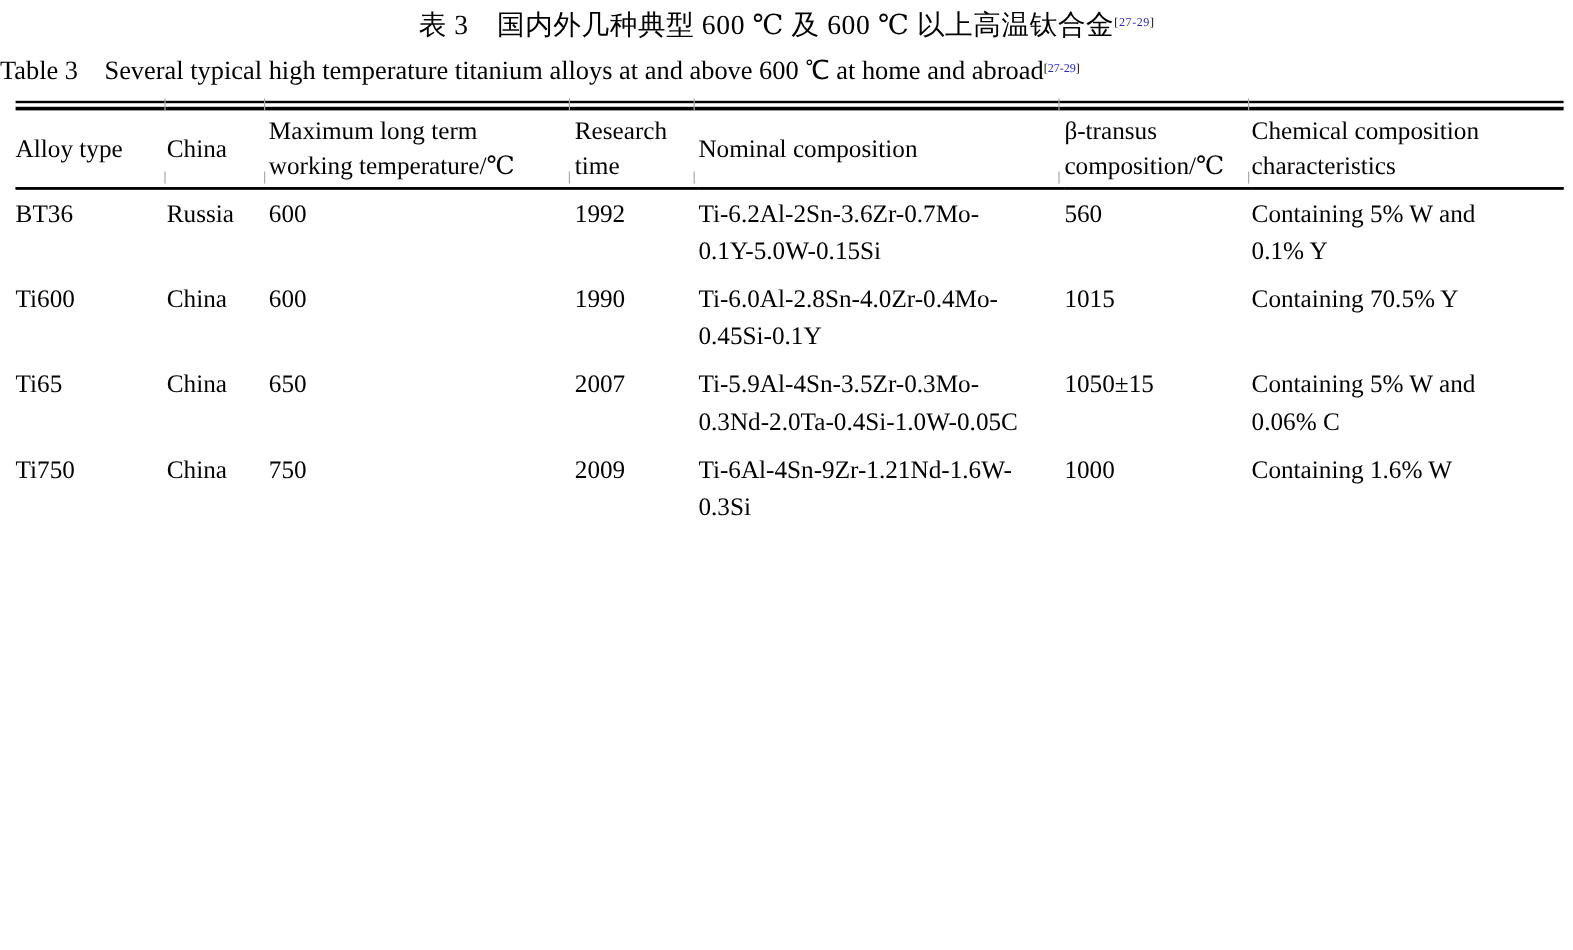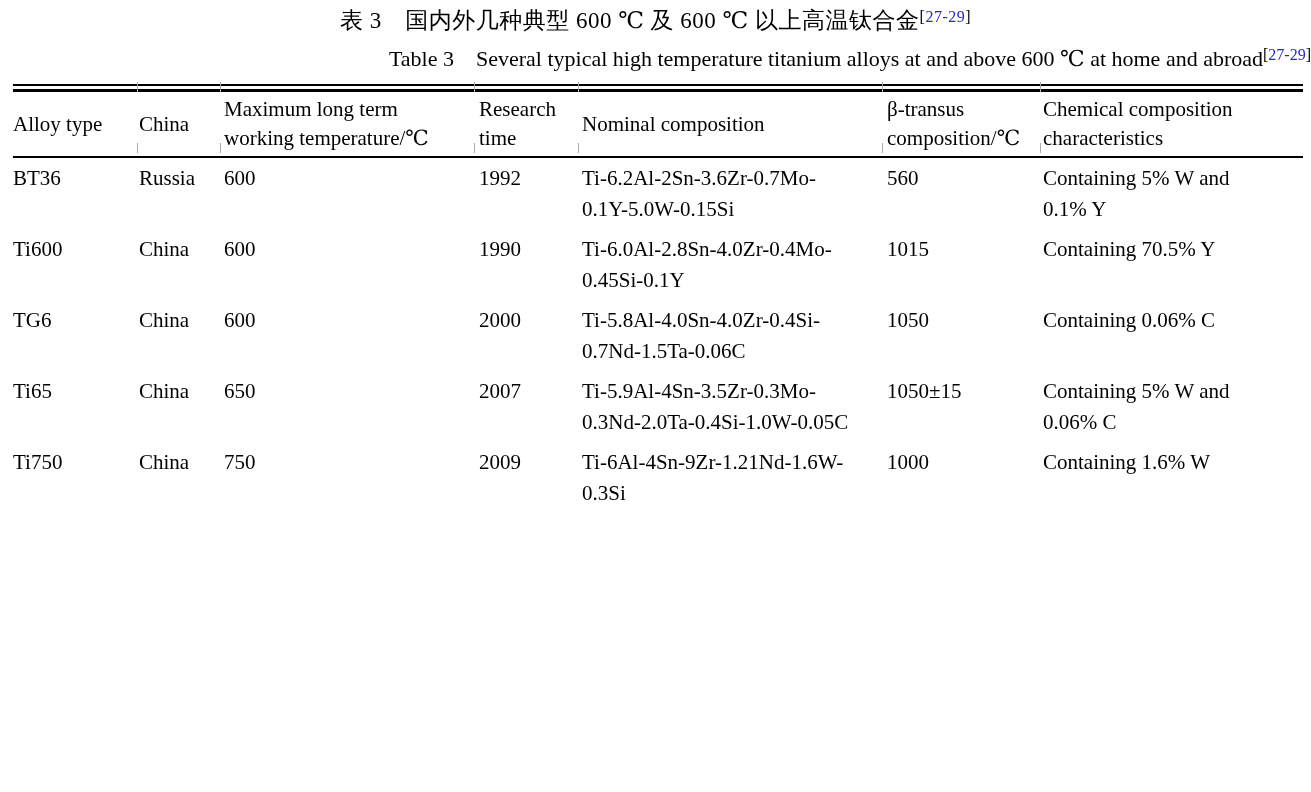--- a/index.html
+++ b/index.html
@@ -15,26 +15,27 @@
   }
   .title-zh {
     padding-top: 6px;
     text-align: center;
     font-size: 23px;
     line-height: 30px;
     letter-spacing: 0.5px;
   }
   .title-en {
     padding-top: 9px;
-    text-align: right;
+    text-align: left;
     font-size: 22px;
     line-height: 28px;
+    font-family: Liberation Serif, serif;
   }
   sup.ref {
-    font-size: 16px;
+    font-size: 10px;
     line-height: 0;
     vertical-align: 6px;
   }
   sup.ref .blue { color: #2727cf; }
   .table-wrap {
     position: absolute;
     left: 13px;
     top: 84px;
     width: 1290px;
   }
@@ -129,30 +130,20 @@
           <td>Ti600</td>
           <td>China</td>
           <td>600</td>
           <td>1990</td>
           <td>Ti-6.0Al-2.8Sn-4.0Zr-0.4Mo-
 0.45Si-0.1Y</td>
           <td>1015</td>
           <td>Containing 70.5% Y</td>
         </tr>
         <tr class="r-mid">
-          <td>TG6</td>
-          <td>China</td>
-          <td>600</td>
-          <td>2000</td>
-          <td>Ti-5.8Al-4.0Sn-4.0Zr-0.4Si-
-0.7Nd-1.5Ta-0.06C</td>
-          <td>1050</td>
-          <td>Containing 0.06% C</td>
-        </tr>
-        <tr class="r-mid">
           <td>Ti65</td>
           <td>China</td>
           <td>650</td>
           <td>2007</td>
           <td>Ti-5.9Al-4Sn-3.5Zr-0.3Mo-
 0.3Nd-2.0Ta-0.4Si-1.0W-0.05C</td>
           <td>1050±15</td>
           <td>Containing 5% W and
 0.06% C</td>
         </tr>

